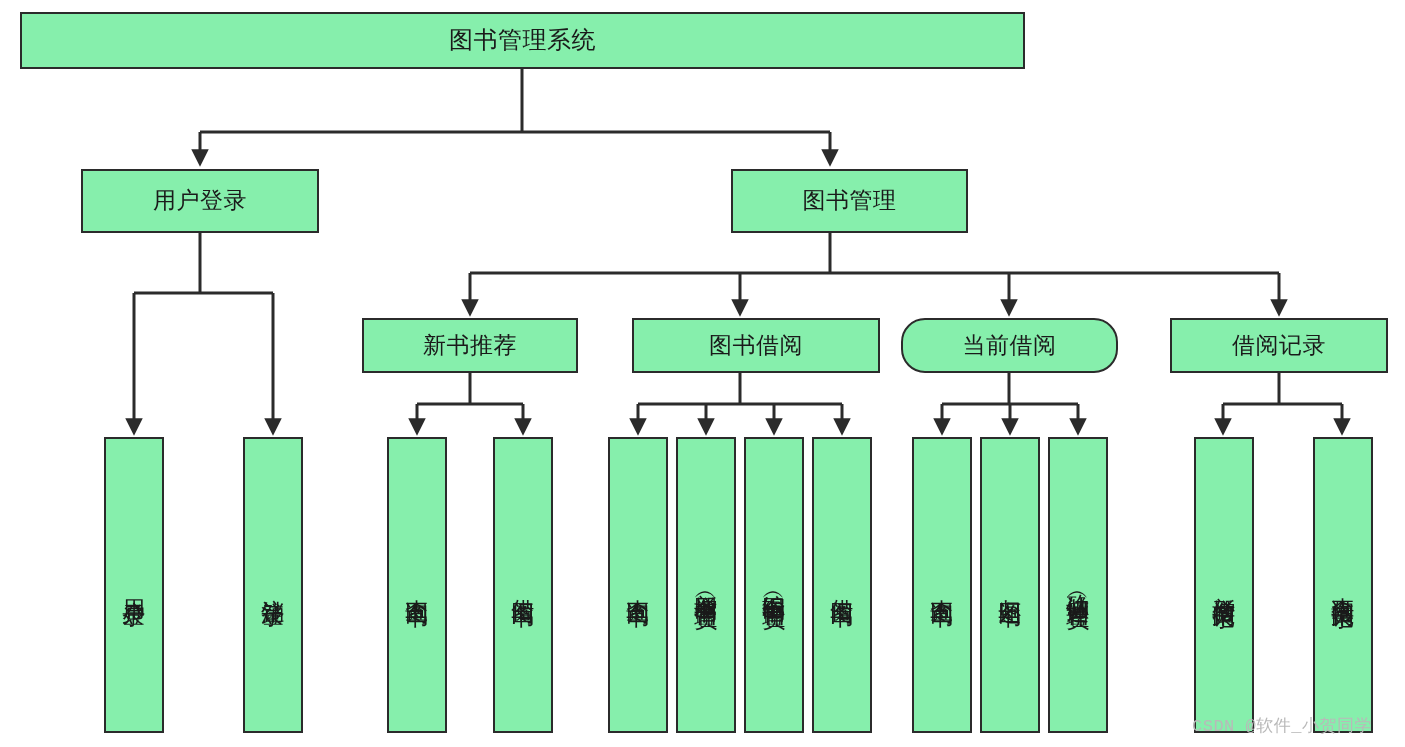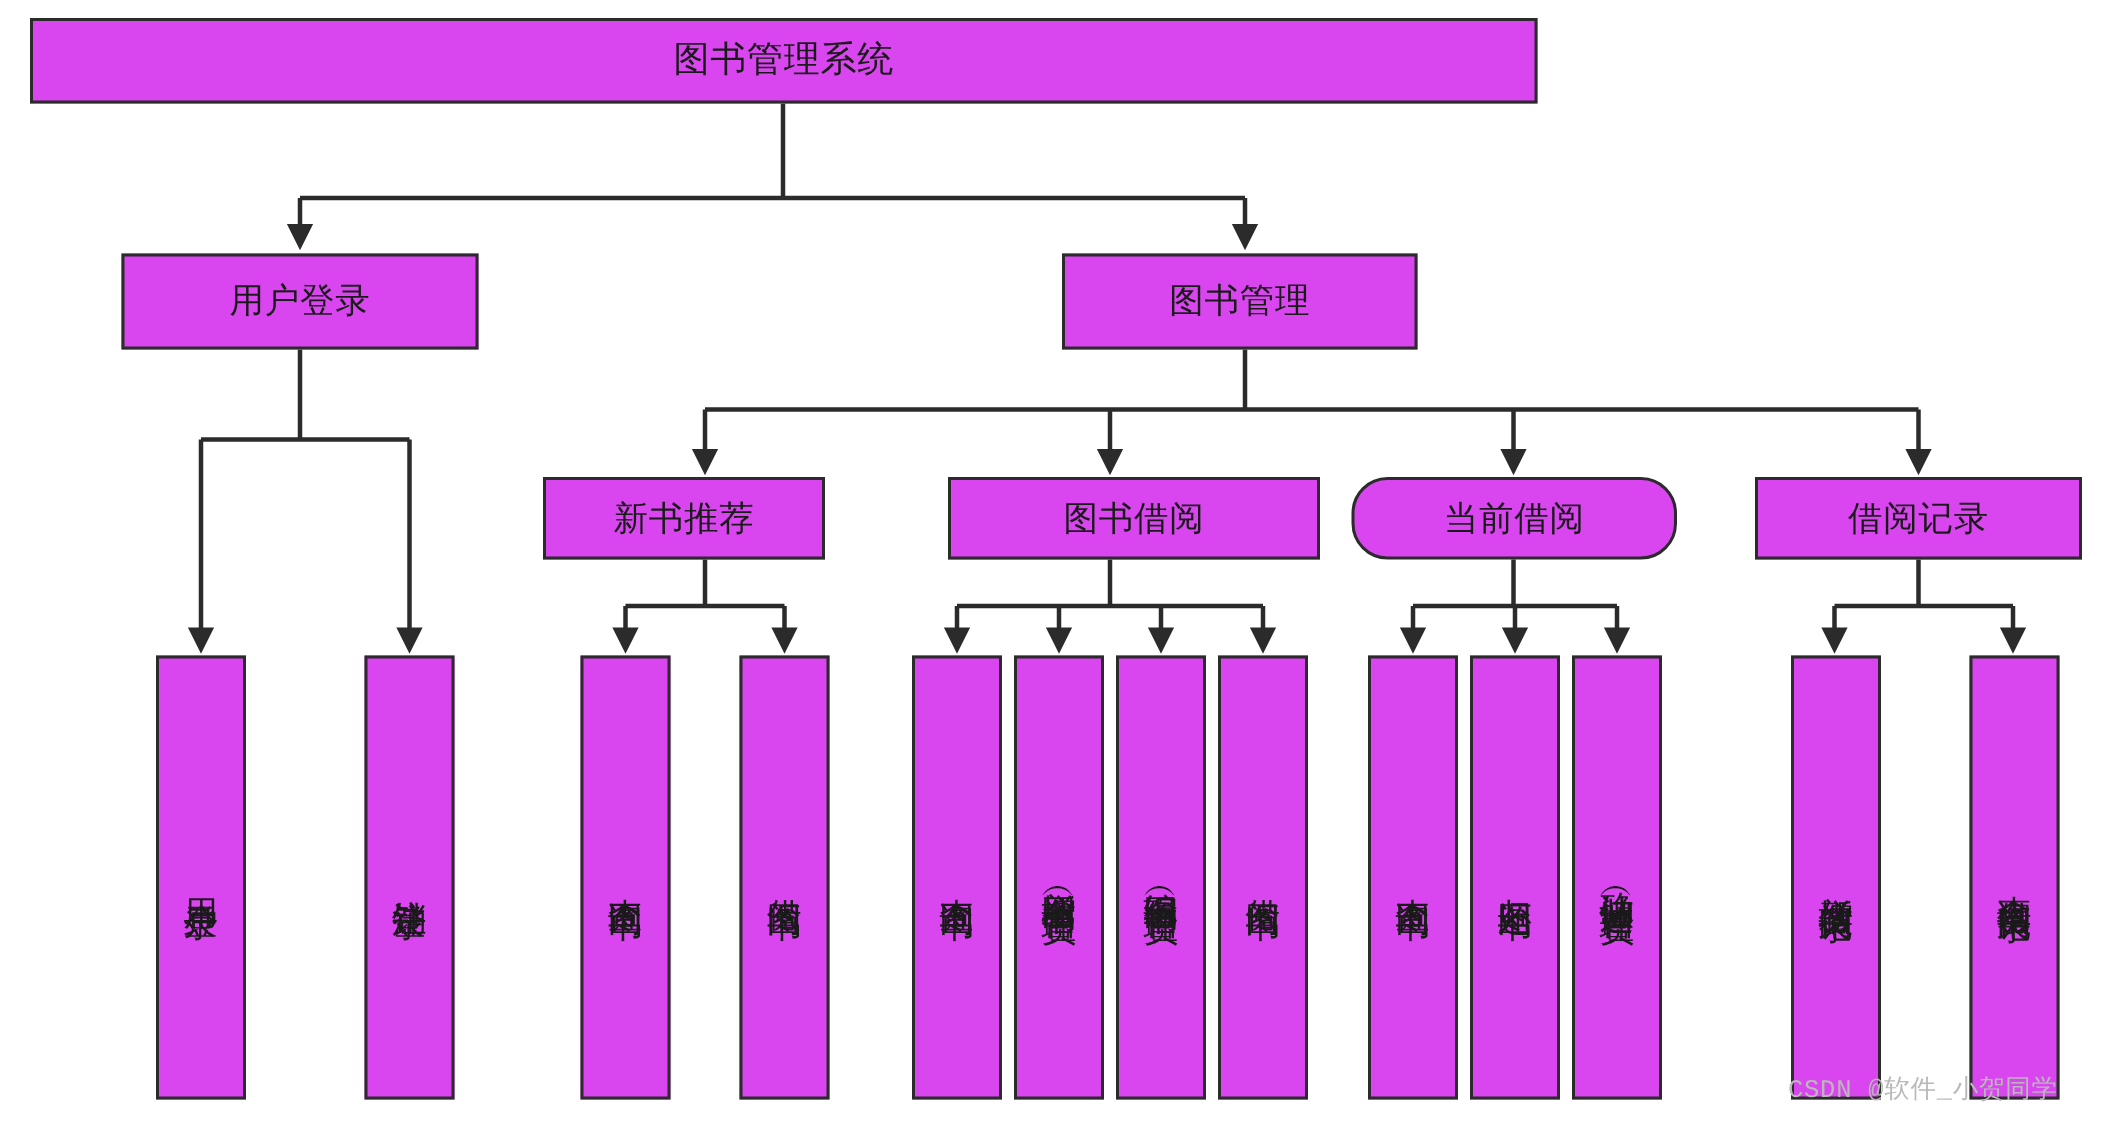--- a/index.html
+++ b/index.html
@@ -20,21 +20,21 @@
     position: absolute;
     left: 0;
     top: 0;
     width: 1405px;
     height: 747px;
     pointer-events: none;
   }
   .node {
     position: absolute;
     box-sizing: border-box;
-    background: #d946ef;
+    background: #86efac;
     border: 2px solid #2b2b2b;
     display: flex;
     align-items: center;
     justify-content: center;
     color: #1a1a1a;
   }
   .node-h {
     font-size: 23px;
     letter-spacing: 0.5px;
     line-height: 1.1;
@@ -120,25 +120,25 @@
     </g>
   </svg>
 
   <div class="node node-root" style="left:20px; top:12px; width:1005px; height:57px;">
     <span class="node-h">图书管理系统</span>
   </div>
 
   <div class="node" style="left:81px; top:169px; width:238px; height:64px;">
     <span class="node-h">用户登录</span>
   </div>
-  <div class="node" style="left:708px; top:169px; width:237px; height:64px;">
+  <div class="node" style="left:731px; top:169px; width:237px; height:64px;">
     <span class="node-h">图书管理</span>
   </div>
 
-  <div class="node" style="left:362px; top:318px; width:188px; height:55px;">
+  <div class="node" style="left:362px; top:318px; width:216px; height:55px;">
     <span class="node-h">新书推荐</span>
   </div>
   <div class="node" style="left:632px; top:318px; width:248px; height:55px;">
     <span class="node-h">图书借阅</span>
   </div>
   <div class="node" style="left:901px; top:318px; width:217px; height:55px;border-radius:24px;">
     <span class="node-h">当前借阅</span>
   </div>
   <div class="node" style="left:1170px; top:318px; width:218px; height:55px;">
     <span class="node-h">借阅记录</span>

